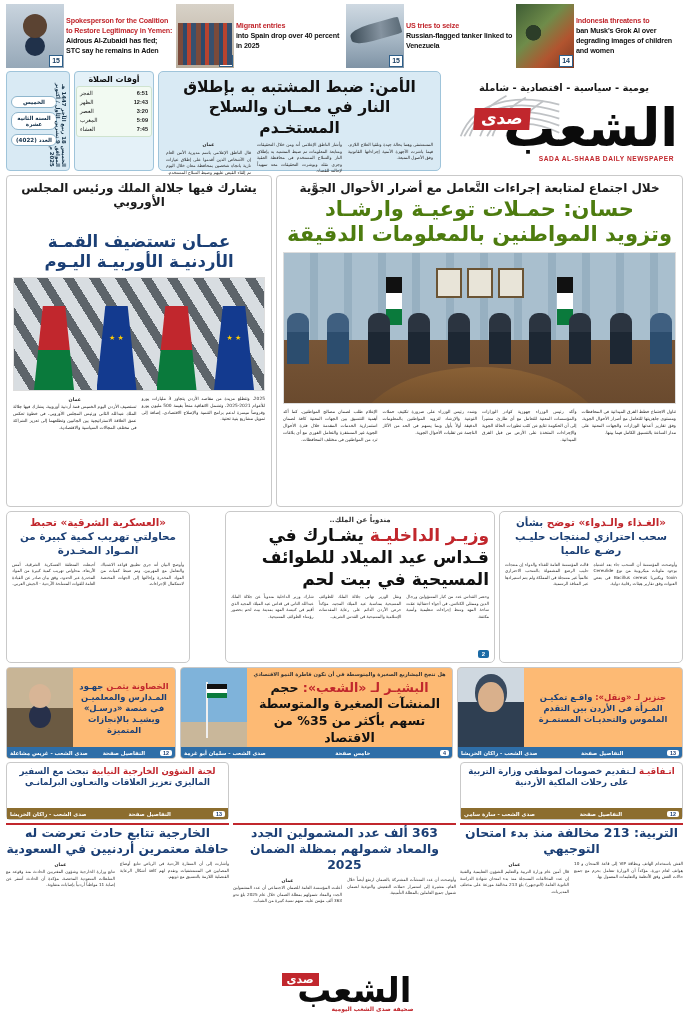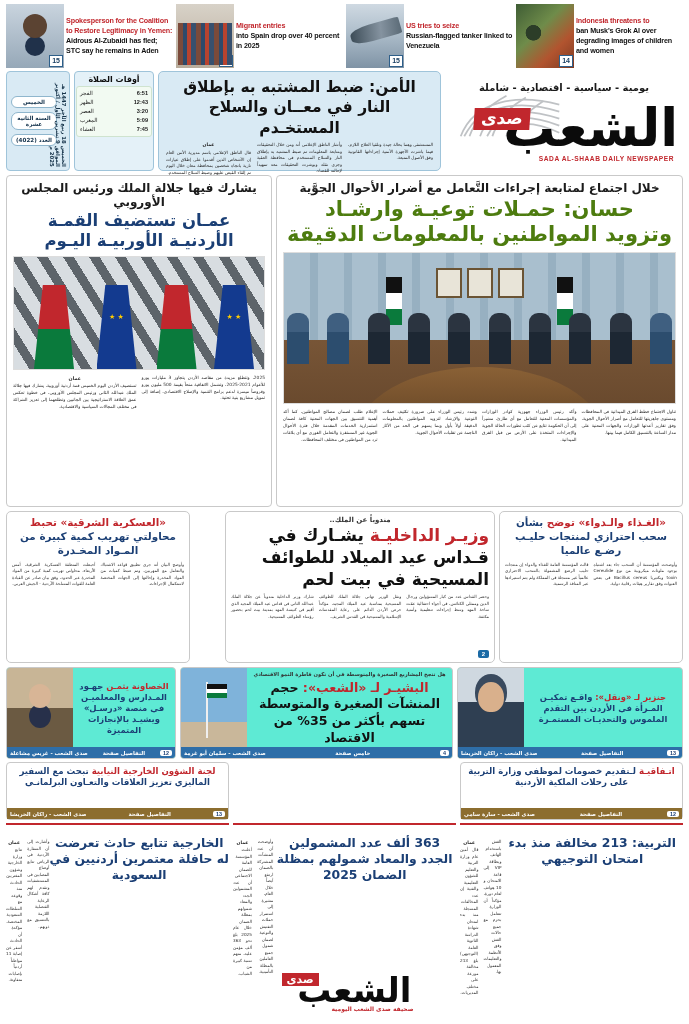--- a/index.html
+++ b/index.html
@@ -83,21 +83,21 @@
   .pm-flag.l{left:26%;} .pm-flag.r{right:26%;}
   .pm-table{position:absolute;left:50%;bottom:-24%;transform:translateX(-50%);width:64%;height:48%;
      border-radius:50% 50% 0 0 / 100% 100% 0 0;background:linear-gradient(180deg,#8a6136,#5e3f22);}
   .pm-people{position:absolute;bottom:26%;left:0;right:0;height:34%;display:flex;justify-content:space-between;padding:0 3px;}
   .pm-people span{width:22px;background:linear-gradient(180deg,#2b3440 0 38%,#1d2733 38%);border-radius:9px 9px 0 0;}
   .pm-people span.blue{background:linear-gradient(180deg,#3f5f80 0 38%,#2c4d6e 38%);}
   .hero-cols{display:flex;gap:5px;margin-top:5px;flex:1;}
   .hero-cols .c{flex:1;font-size:4.4px;line-height:1.55;color:#2a2a2a;text-align:justify;}
 
   .hero-side{width:252px;border:1px solid #c9c9c9;border-radius:4px;padding:5px 6px;display:flex;flex-direction:column;}
-  .hl-mid{text-align:center;font-weight:900;font-size:16.5px;line-height:1.24;color:#1b3f75;letter-spacing:-.3px;}
+  .hl-mid{text-align:center;font-weight:900;font-size:16.5px;line-height:1.24;color:#1b3f75;letter-spacing:-.3px;margin-top:21px;}
   .photo-flags{margin-top:4px;height:112px;border:1px solid #ddd;position:relative;overflow:hidden;
      background:repeating-linear-gradient(58deg,#d8dde1 0 13px,#5d646a 13px 22px);}
   .flagp{position:absolute;bottom:0;width:40px;height:84px;}
   .flagp.jo{background:linear-gradient(180deg,#c1272d 0 52%,#0a7a3c 52% 100%);clip-path:polygon(22% 0,78% 0,100% 100%,0 100%);}
   .flagp.eu{background:#133a8f;clip-path:polygon(22% 0,78% 0,100% 100%,0 100%);}
   .flagp.eu:after{content:"★ ★";position:absolute;left:50%;top:34%;transform:translateX(-50%);color:#ffcc00;font-size:7px;}
   .side-cols{display:flex;gap:5px;margin-top:5px;flex:1;}
   .side-cols .c{flex:1;font-size:4.4px;line-height:1.55;text-align:justify;color:#2a2a2a;}
   .side-cols .c b{display:block;text-align:center;margin-bottom:1px;font-size:4.8px;}
 
@@ -112,21 +112,21 @@
   .hl-c{text-align:right;font-weight:900;font-size:17px;line-height:1.28;color:#111;letter-spacing:-.3px;}
   .hl-c .red{color:#c1272d;}
   .mini-kick{text-align:center;font-size:7px;color:#333;font-weight:700;margin-bottom:1px;}
   .mb-cols{display:flex;gap:5px;margin-top:4px;flex:1;}
   .mb-cols .c{flex:1;font-size:4.2px;line-height:1.55;color:#2a2a2a;text-align:justify;}
   .pagetag{align-self:flex-start;background:#1b6aa5;color:#fff;font-size:6px;font-weight:700;
            padding:1px 4px;border-radius:2px;font-family:"Liberation Sans",sans-serif;}
 
   
   .promorow{display:flex;gap:4px;height:92px;margin-bottom:3px;}
-  .promo{border:1px solid #c9c9c9;border-radius:4px;overflow:hidden;display:flex;position:relative;background:#5eead4;}
+  .promo{border:1px solid #c9c9c9;border-radius:4px;overflow:hidden;display:flex;position:relative;background:#fdba74;}
   .promo .ph{width:66px;flex:none;position:relative;}
   .promo .tx{flex:1;padding:3px 4px 12px;display:flex;flex-direction:column;justify-content:center;}
   .promo .tx .h{font-size:8.4px;line-height:1.32;font-weight:900;color:#1b3f75;text-align:center;}
   .promo .tx .h .red{color:#c1272d;}
   .promo .tx .kk{font-size:5.2px;text-align:center;color:#333;line-height:1.35;margin-bottom:2px;font-weight:700;}
   .byline{position:absolute;left:0;right:0;bottom:0;height:11px;background:#2e6ea8;color:#fff;
           display:flex;align-items:center;justify-content:space-between;padding:0 3px;font-size:5.4px;font-weight:700;}
   .byline .num{background:#fff;color:#1b3f75;border-radius:2px;padding:0 3px;font-family:"Liberation Sans",sans-serif;}
   .byline.gold{background:#8c6d2f;}
   .ph-woman{background:linear-gradient(180deg,#cfd8e0 0 38%,#2f3f52 38%);}
@@ -141,21 +141,21 @@
      border-radius:50%;background:#d8b596;box-shadow:0 20px 0 0 #27304a;}
 
   
   .promorow2{display:flex;gap:4px;height:58px;margin-bottom:3px;}
   .promo2{flex:1;border:1px solid #c9c9c9;border-radius:4px;position:relative;padding:3px 5px 13px;}
   .promo2 .h{font-size:8.6px;line-height:1.32;font-weight:900;color:#1b3f75;text-align:center;}
   .promo2 .h .red{color:#c1272d;}
 
   
   .bottom3{display:flex;gap:4px;height:140px;}
-  .b3{flex:1;border-top:2px solid #c1272d;padding-top:10px;display:flex;flex-direction:row;}
+  .b3{flex:1;border-top:2px solid #c1272d;padding-top:0;display:flex;flex-direction:column;}
   .b3 .h{font-size:12.4px;line-height:1.3;font-weight:900;color:#1b3f75;text-align:center;letter-spacing:-.2px;}
   .b3 .cols{display:flex;gap:5px;margin-top:4px;flex:1;}
   .b3 .cols .c{flex:1;font-size:4.2px;line-height:1.55;text-align:justify;color:#2a2a2a;}
   .b3 .cols .c b{display:block;text-align:center;font-size:4.6px;margin-bottom:1px;}
 
   
   .footer{height:52px;display:flex;align-items:center;justify-content:center;position:relative;}
   .f-logo{position:relative;width:150px;height:44px;}
   .f-ar{position:absolute;right:8px;top:6px;font-size:34px;line-height:34px;font-weight:900;color:#0b0b0b;letter-spacing:-1.5px;}
   .f-badge{position:absolute;left:12px;top:6px;background:#c1272d;color:#fff;font-weight:900;font-size:11px;padding:0 5px;}

